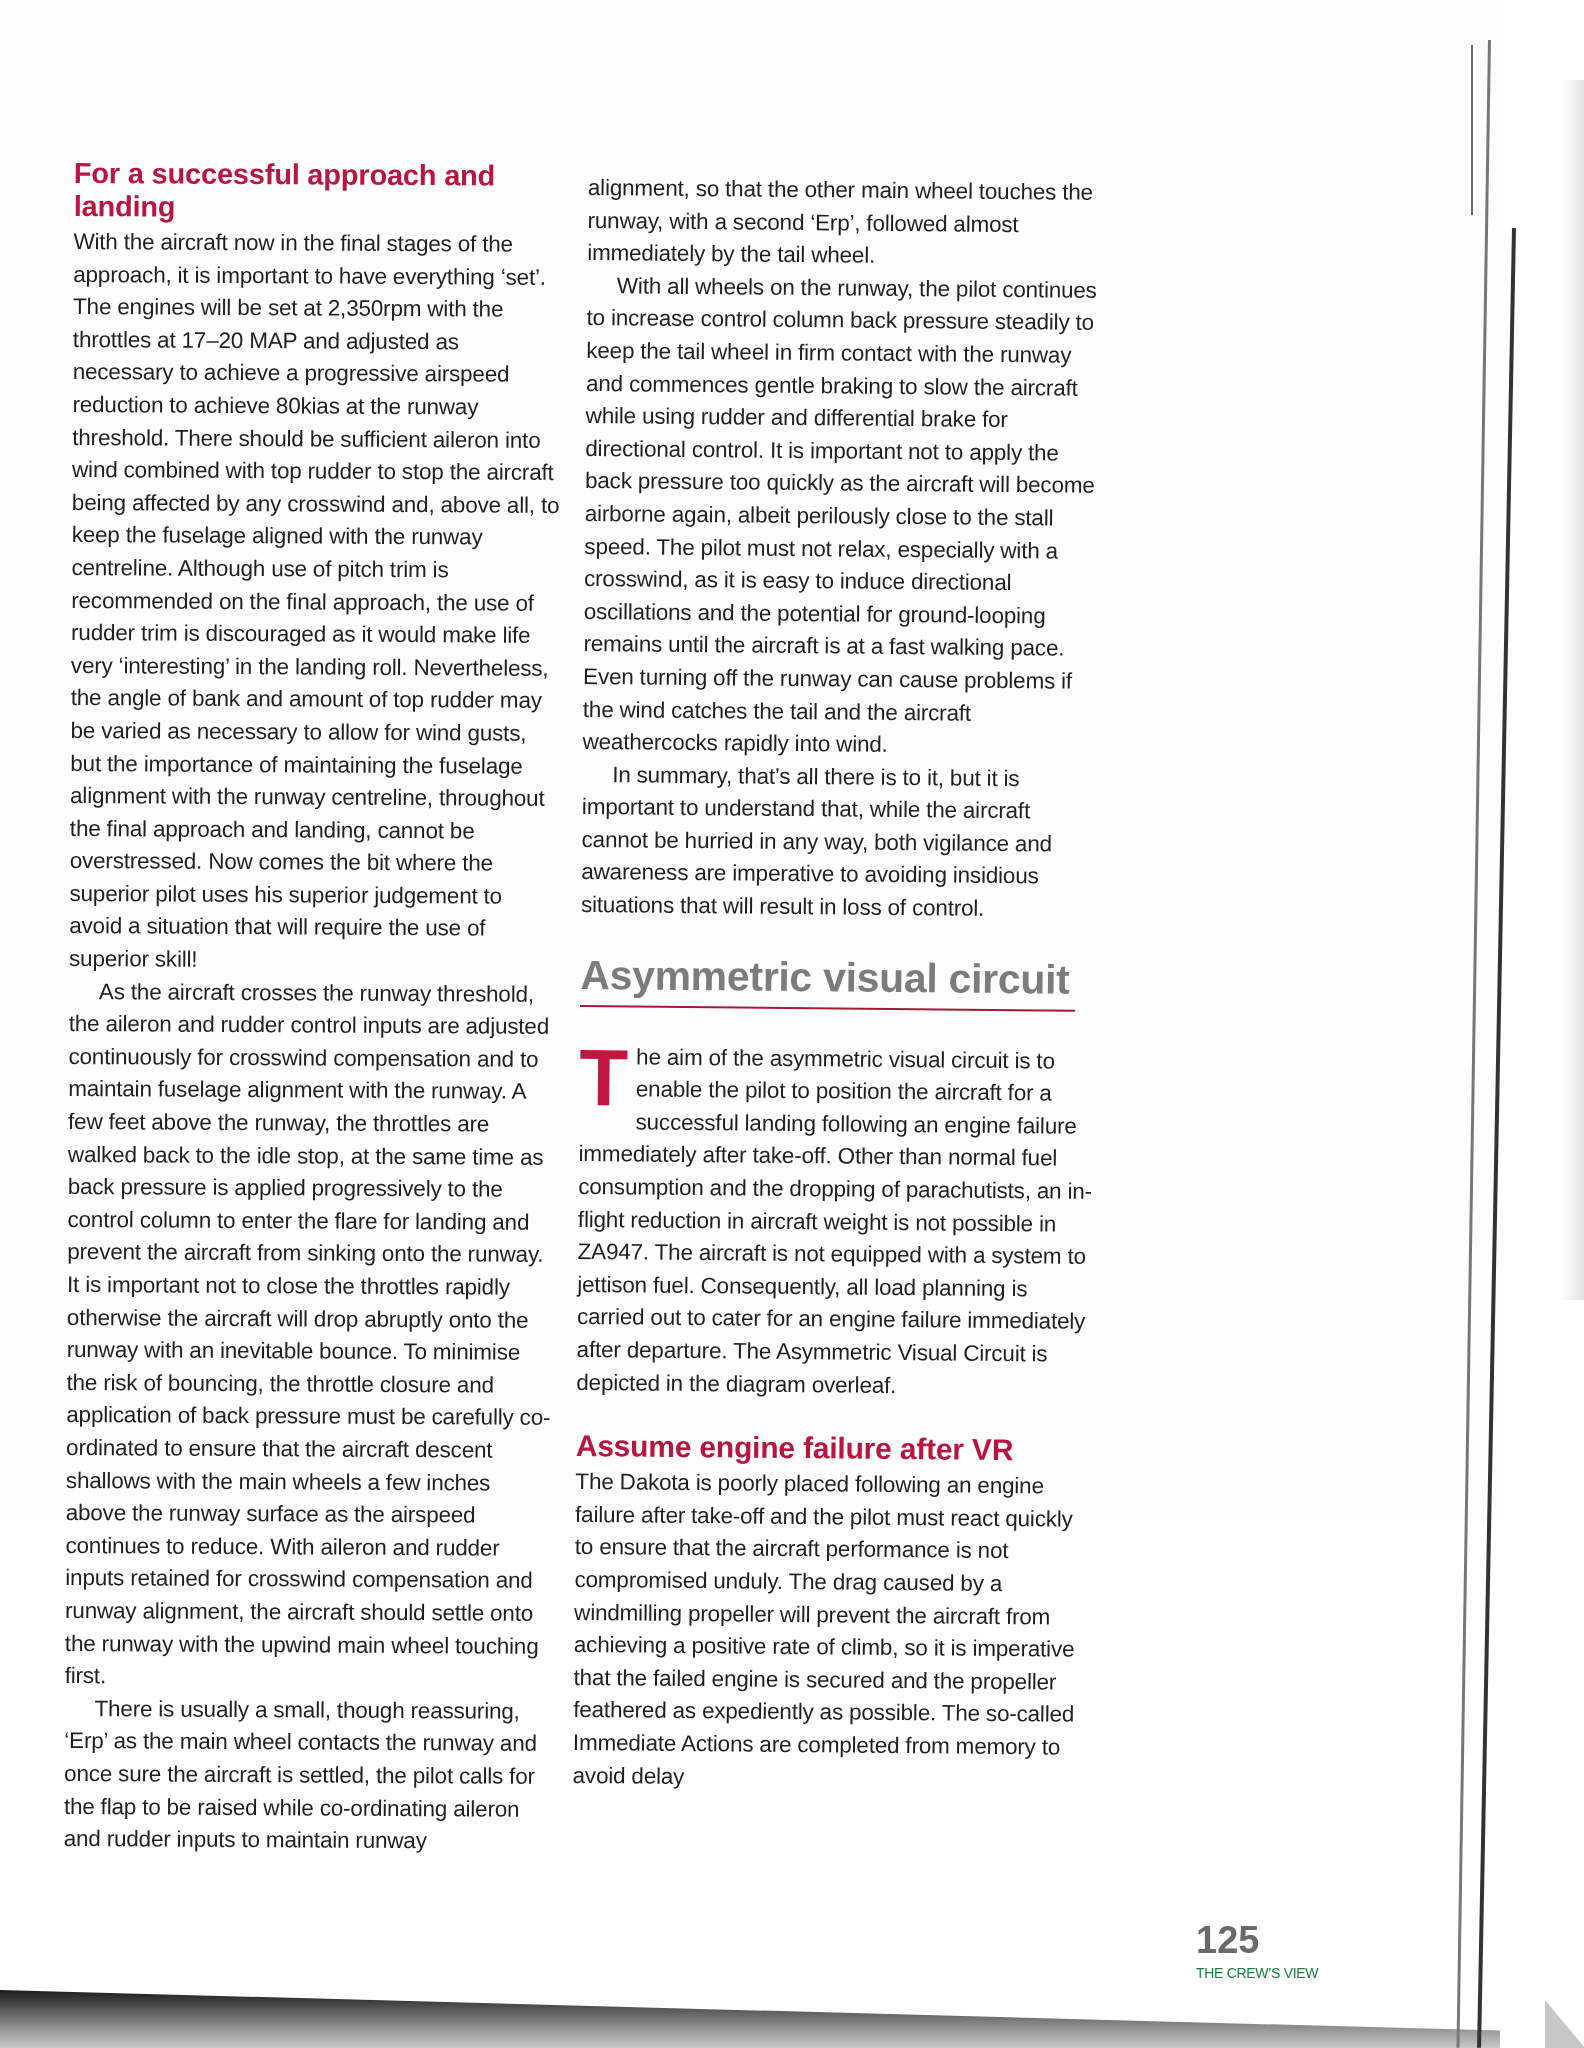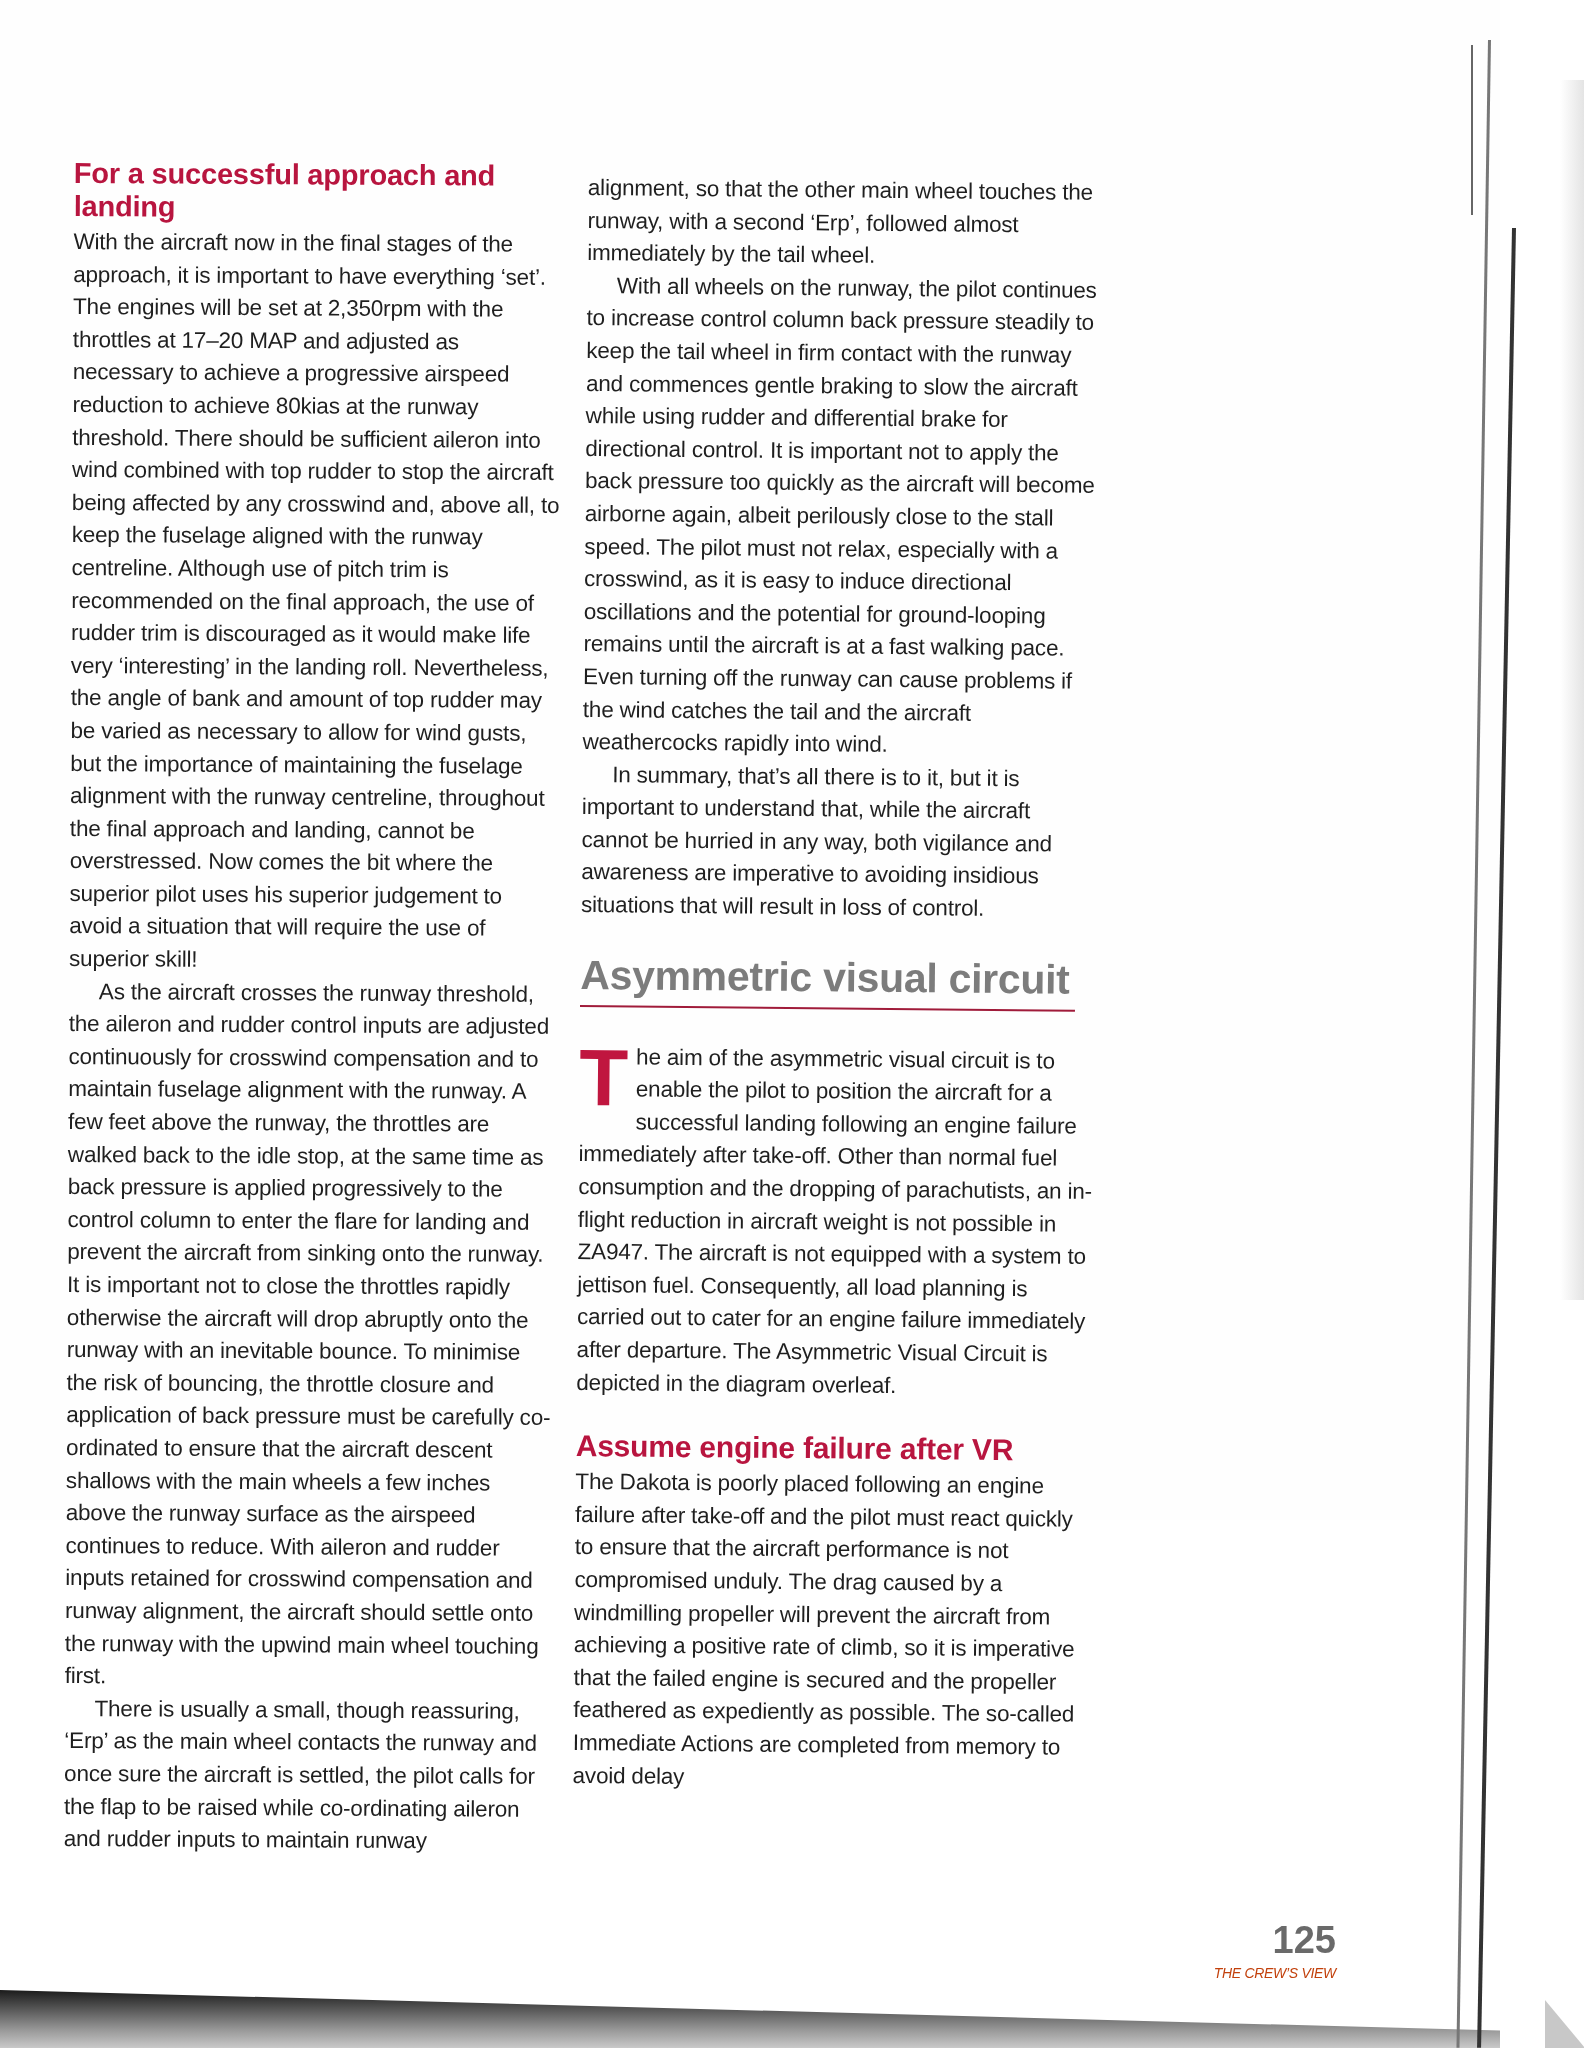--- a/index.html
+++ b/index.html
@@ -31,24 +31,24 @@
     font-size:41px; font-weight:bold; color:#7c7c7c; line-height:46px;
     margin-top:30px; padding-bottom:7px; letter-spacing:-0.3px;
     border-bottom:2px solid #a01b3a; width:495px;
   }
   .dropcap {
     float:left; color:#c0163f; font-weight:bold; font-size:80px; line-height:62px;
     margin:6px 8px 0 0; height:64px;
   }
   .section-body { margin-top:8px; }
   .folio {
-    position:absolute; left:1196px; top:1920px; width:140px; text-align:right;
+    position:absolute; left:1196px; top:1920px; width:140px; 
   }
   .page-number { font-size:38px; font-weight:bold; color:#6a6a6a; line-height:40px; display:block; }
-  .running-footer { font-size:14px; color:#c2410c; line-height:18px; display:block; margin-top:4px; letter-spacing:-0.3px;font-style:italic; }
+  .running-footer { font-size:14px; color:#15803d; line-height:18px; display:block; margin-top:4px; letter-spacing:-0.3px; }
   .spine-line-a { position:absolute; left:1488px; top:40px; width:3px; height:2008px; background:#777; transform:rotate(0.9deg); transform-origin:top; }
   .spine-line-b { position:absolute; left:1471px; top:45px; width:2px; height:170px; background:#666; }
   .spine-line-c { position:absolute; left:1512px; top:228px; width:4px; height:1820px; background:#333; transform:rotate(1.1deg); transform-origin:top; }
   .gutter-shade { position:absolute; left:1560px; top:80px; width:24px; height:1220px; background:linear-gradient(to right,#fff,#e4e4e4); }
   .bottom-shadow {
     position:absolute; left:0; top:1990px; width:1500px; height:58px;
     background:linear-gradient(to bottom,#1b1b1b,#9a9a9a 70%,#c9c9c9);
     clip-path:polygon(0 0, 100% 70%, 100% 100%, 0 100%);
   }
   .corner-fold { position:absolute; left:1545px; top:2000px; width:40px; height:48px; background:#c8c8c8; clip-path:polygon(0 0,100% 100%,0 100%); }

